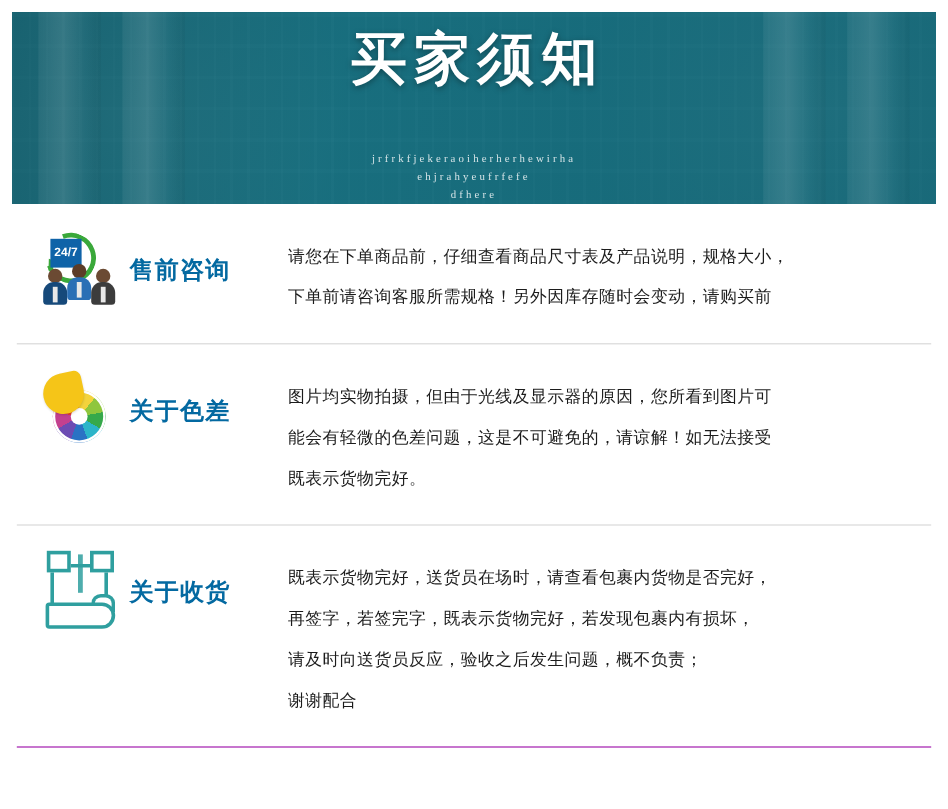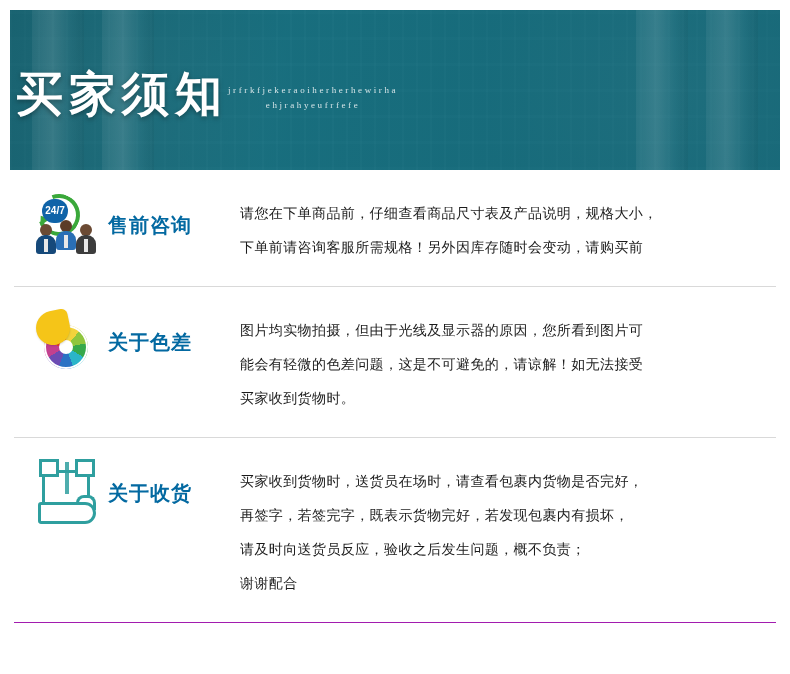--- a/index.html
+++ b/index.html
@@ -52,23 +52,23 @@
   }
   .banner-col.c1 { left: 22px; }
   .banner-col.c2 { left: 92px; }
   .banner-col.c3 { right: 92px; }
   .banner-col.c4 { right: 22px; }
 
   .banner-inner {
     position: relative;
     height: 100%;
     display: flex;
-    flex-direction: row;
+    flex-direction: column;
     align-items: center;
-    justify-content: flex-start;
+    justify-content: space-between;
   }
   .banner-title {
     font-family: "Liberation Serif", serif;
     font-weight: bold;
     font-size: 47px;
     letter-spacing: 6px;
     color: #ffffff;
     text-shadow: 0 2px 5px rgba(0,0,0,0.35);
     margin: 8px 0 0 0;
     padding-left: 6px;
@@ -147,21 +147,21 @@
     border-left: 6px solid transparent;
     border-right: 6px solid transparent;
     border-bottom: 8px solid #3aa83a;
     transform: rotate(-35deg);
   }
   .ico-24 .badge {
     position: absolute;
     left: 6px; top: 5px;
     width: 26px; height: 24px;
     background: #0f63a8;
-    border-radius: 12px;
+    border-radius: 0;
     color: #fff;
     font-size: 10px;
     font-weight: bold;
     line-height: 24px;
     text-align: center;
     font-family: "Liberation Sans", sans-serif;
   }
   .person {
     position: absolute;
     bottom: 2px;
@@ -291,20 +291,21 @@
     <div class="banner-bg"></div>
     <div class="banner-col c1"></div>
     <div class="banner-col c2"></div>
     <div class="banner-col c3"></div>
     <div class="banner-col c4"></div>
     <div class="banner-inner">
       <div class="banner-title">买家须知</div>
       <div class="banner-sub">
         <div>jrfrkfjekeraoiherherhewirha</div>
         <div>ehjrahyeufrfefe</div>
+        <div>dfhere</div>
       </div>
     </div>
   </div>
 
   <div class="sections">
 
     <div class="section">
       <div class="sec-left">
         <div class="sec-icon">
           <div class="ico-24">
@@ -343,40 +344,40 @@
             <div class="wheel"></div>
             <div class="hub"></div>
             <div class="wedge"></div>
           </div>
         </div>
         <div class="sec-label">关于色差</div>
       </div>
       <div class="sec-body">
         <p>图片均实物拍摄，但由于光线及显示器的原因，您所看到图片可</p>
         <p>能会有轻微的色差问题，这是不可避免的，请谅解！如无法接受</p>
-        <p>买家收到货物时。</p>
+        <p>既表示货物完好。</p>
       </div>
     </div>
 
     <div class="section">
       <div class="sec-left">
         <div class="sec-icon">
           <div class="ico-box">
             <div class="box"></div>
             <div class="flapL"></div>
             <div class="flapR"></div>
             <div class="slit"></div>
             <div class="thumb"></div>
             <div class="hand"></div>
           </div>
         </div>
         <div class="sec-label">关于收货</div>
       </div>
       <div class="sec-body">
-        <p>买家收到货物时，送货员在场时，请查看包裹内货物是否完好，</p>
+        <p>既表示货物完好，送货员在场时，请查看包裹内货物是否完好，</p>
         <p>再签字，若签完字，既表示货物完好，若发现包裹内有损坏，</p>
         <p>请及时向送货员反应，验收之后发生问题，概不负责；</p>
         <p>谢谢配合</p>
       </div>
     </div>
 
   </div>
 </div>
 
 </body></html>

